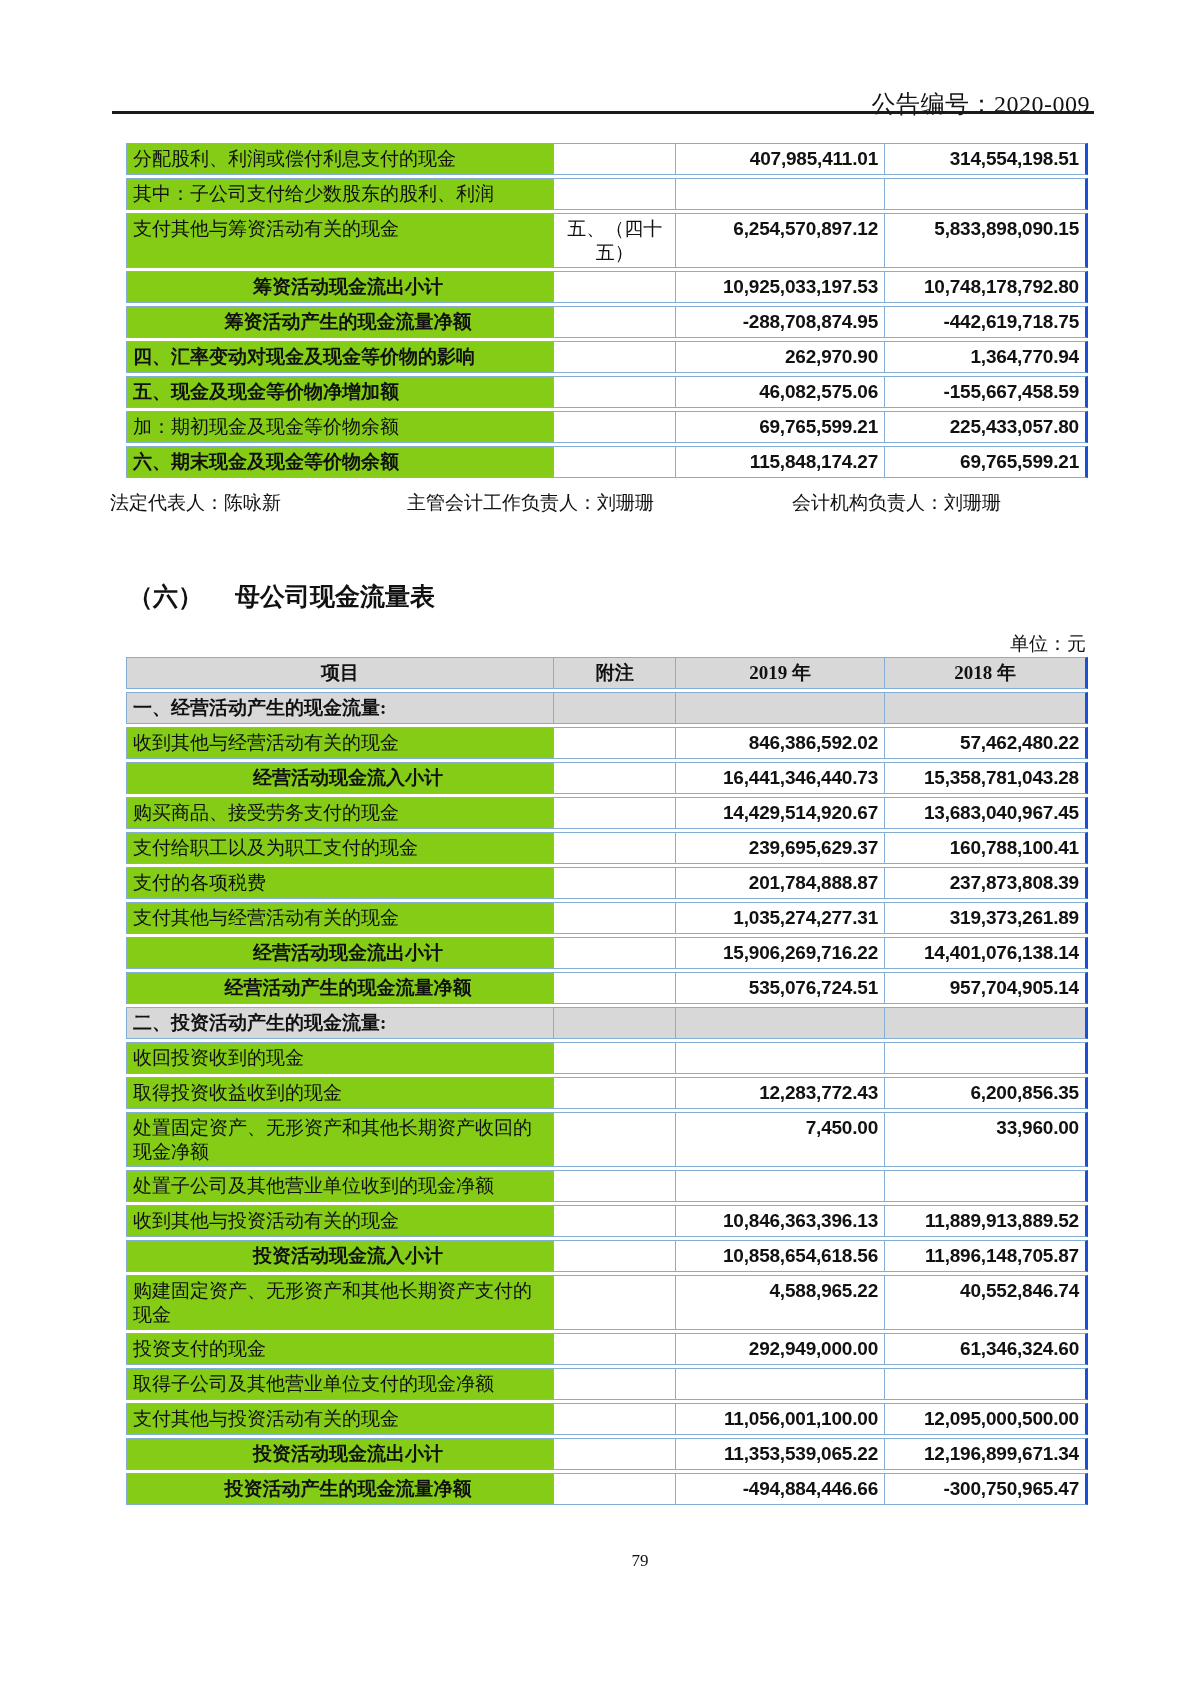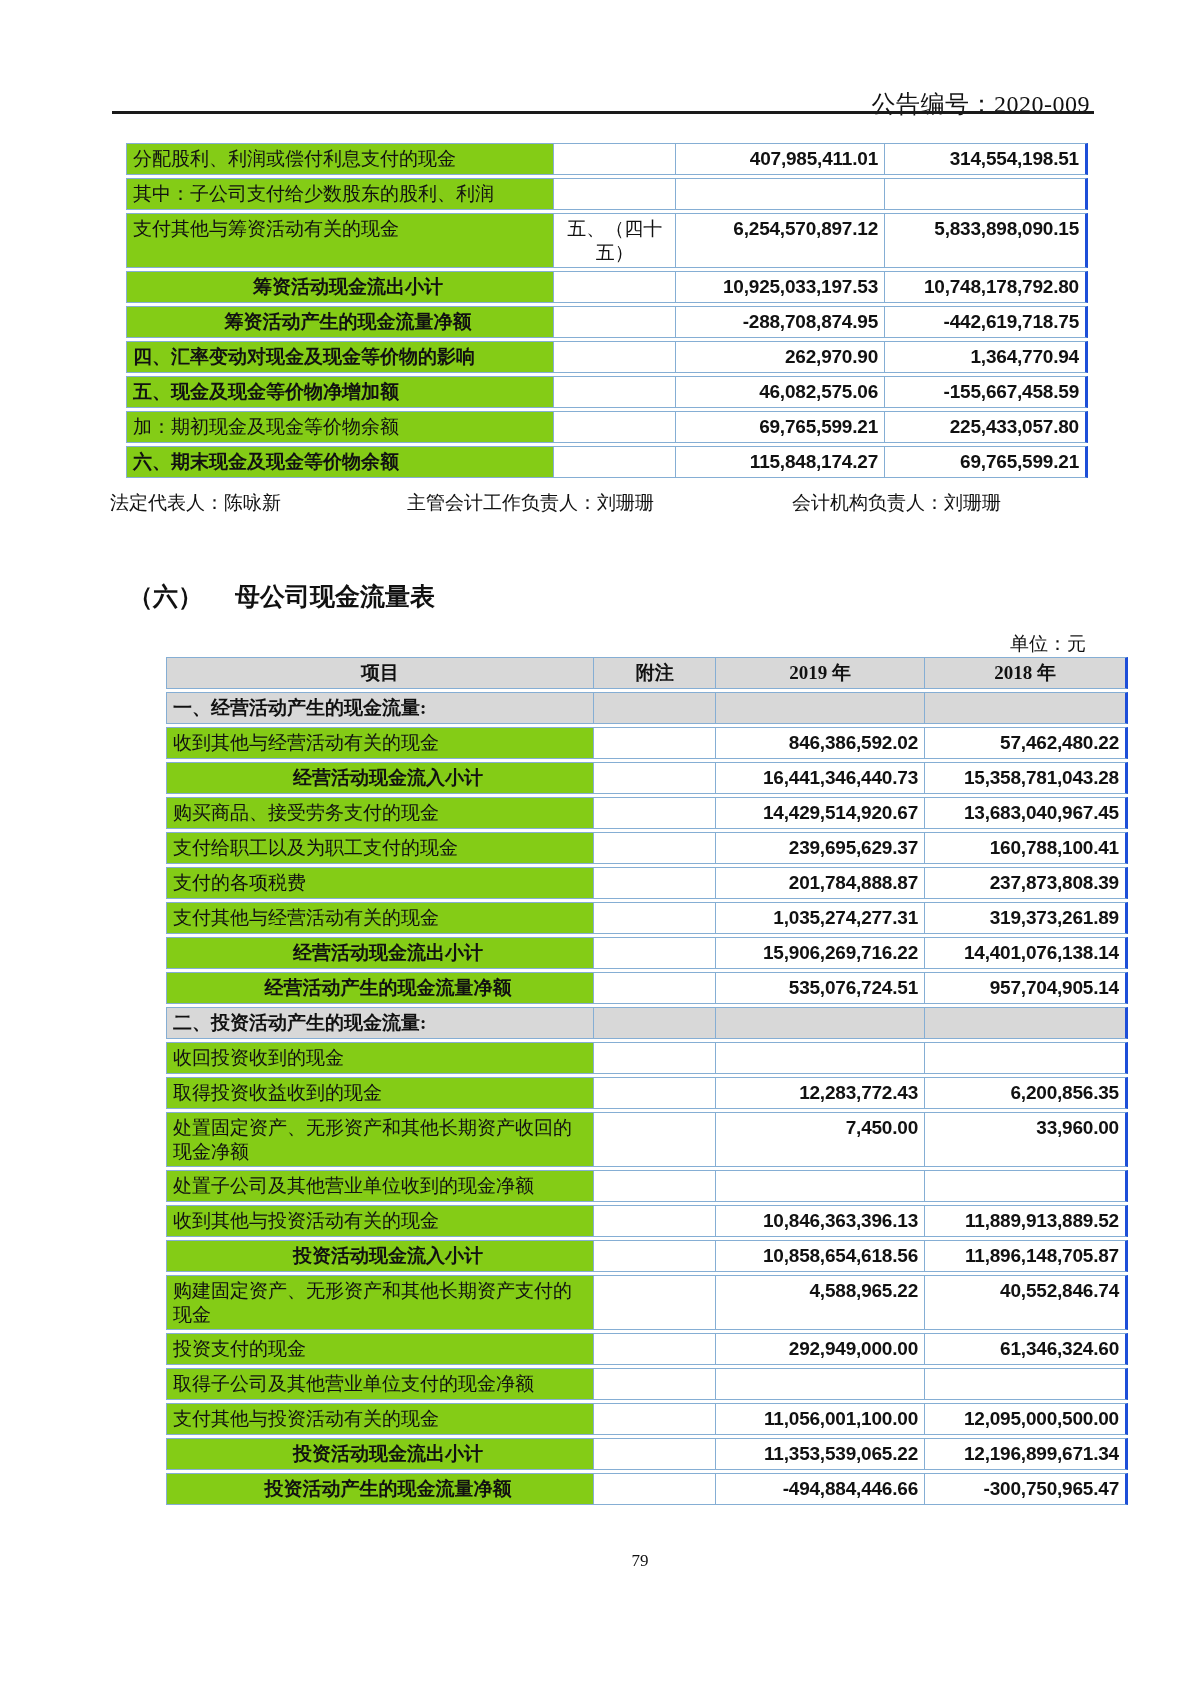--- a/index.html
+++ b/index.html
@@ -29,21 +29,21 @@
   }
   table.fin {
     position: absolute;
     left: 126px;
     width: 962px;
     border-collapse: separate;
     border-spacing: 0 3px;
     table-layout: fixed;
   }
   #table1 { top: 140px; }
-  #table2 { top: 654px; margin-left: 40px; }
+  #table2 { top: 654px; }
   table.fin col.c1 { width: 44.4%; }
   table.fin col.c2 { width: 12.7%; }
   table.fin col.c3 { width: 21.7%; }
   table.fin col.c4 { width: 21.2%; }
   table.fin td, table.fin th {
     border-top: 1px solid #85aed4;
     border-bottom: 1px solid #85aed4;
     border-left: 1px solid #85aed4;
     vertical-align: top;
     font-size: 19px;

